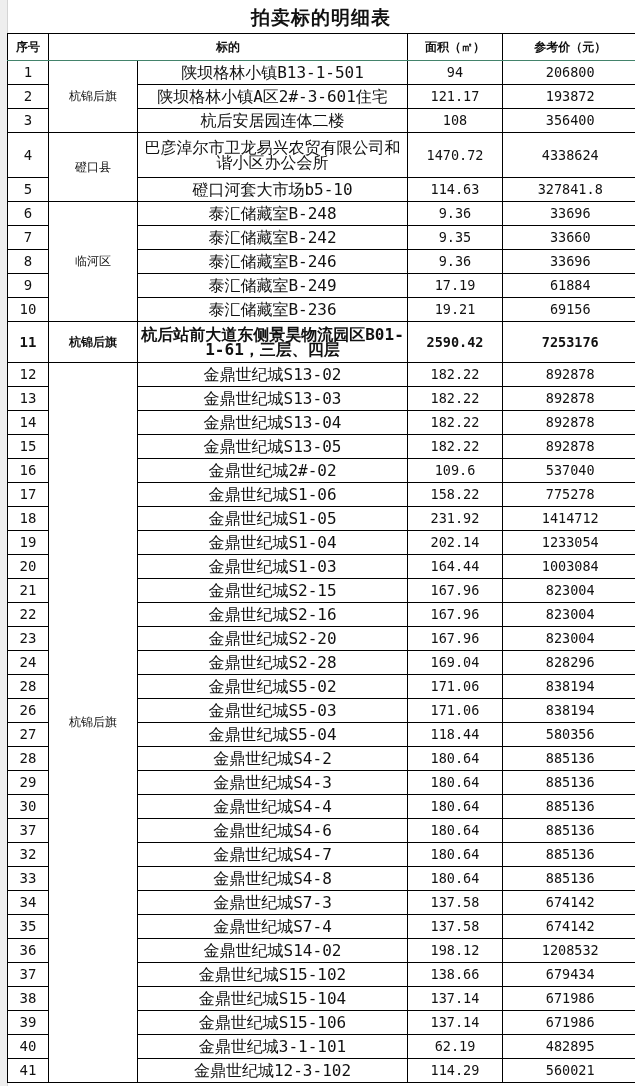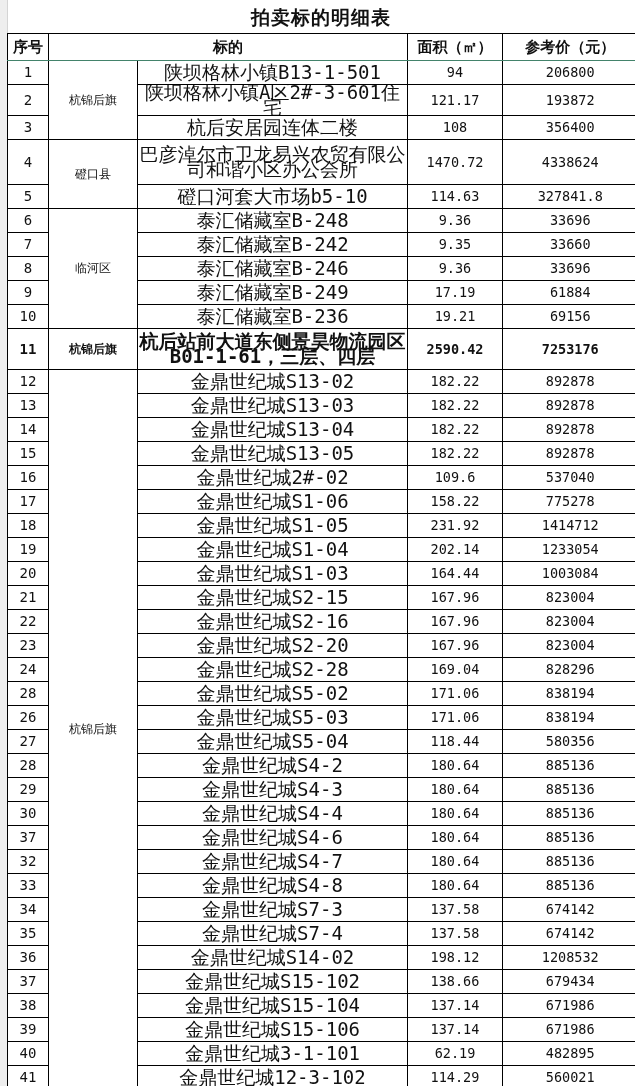--- a/index.html
+++ b/index.html
@@ -49,37 +49,37 @@
       border: 1px solid #000;
       padding: 0;
       text-align: center;
       vertical-align: middle;
       overflow: hidden;
       white-space: nowrap;
     }
     table.grid th {
       height: 26px;
       font-weight: bold;
-      font-size: 15px;
+      font-size: 12px;
       font-family: Liberation Mono, monospace;
       margin-left: 28px;
     }
     table.grid td {
       height: 23px;
       font-size: 13.5px;
       font-family: "DejaVu Sans Mono", "Liberation Mono", monospace;
       line-height: 15px;
     }
     table.grid td.region {
       font-family: "DejaVu Sans", "Liberation Sans", sans-serif;
       font-size: 12px;
     }
     table.grid td.item {
       white-space: normal;
-      font-size: 19px;
+      font-size: 16px;
     }
     table.grid td.num {
       font-size: 13.5px;
     }
     table.grid td.seq {
       font-size: 14px;
     }
     tr.tall td {
       height: 44px;
     }

